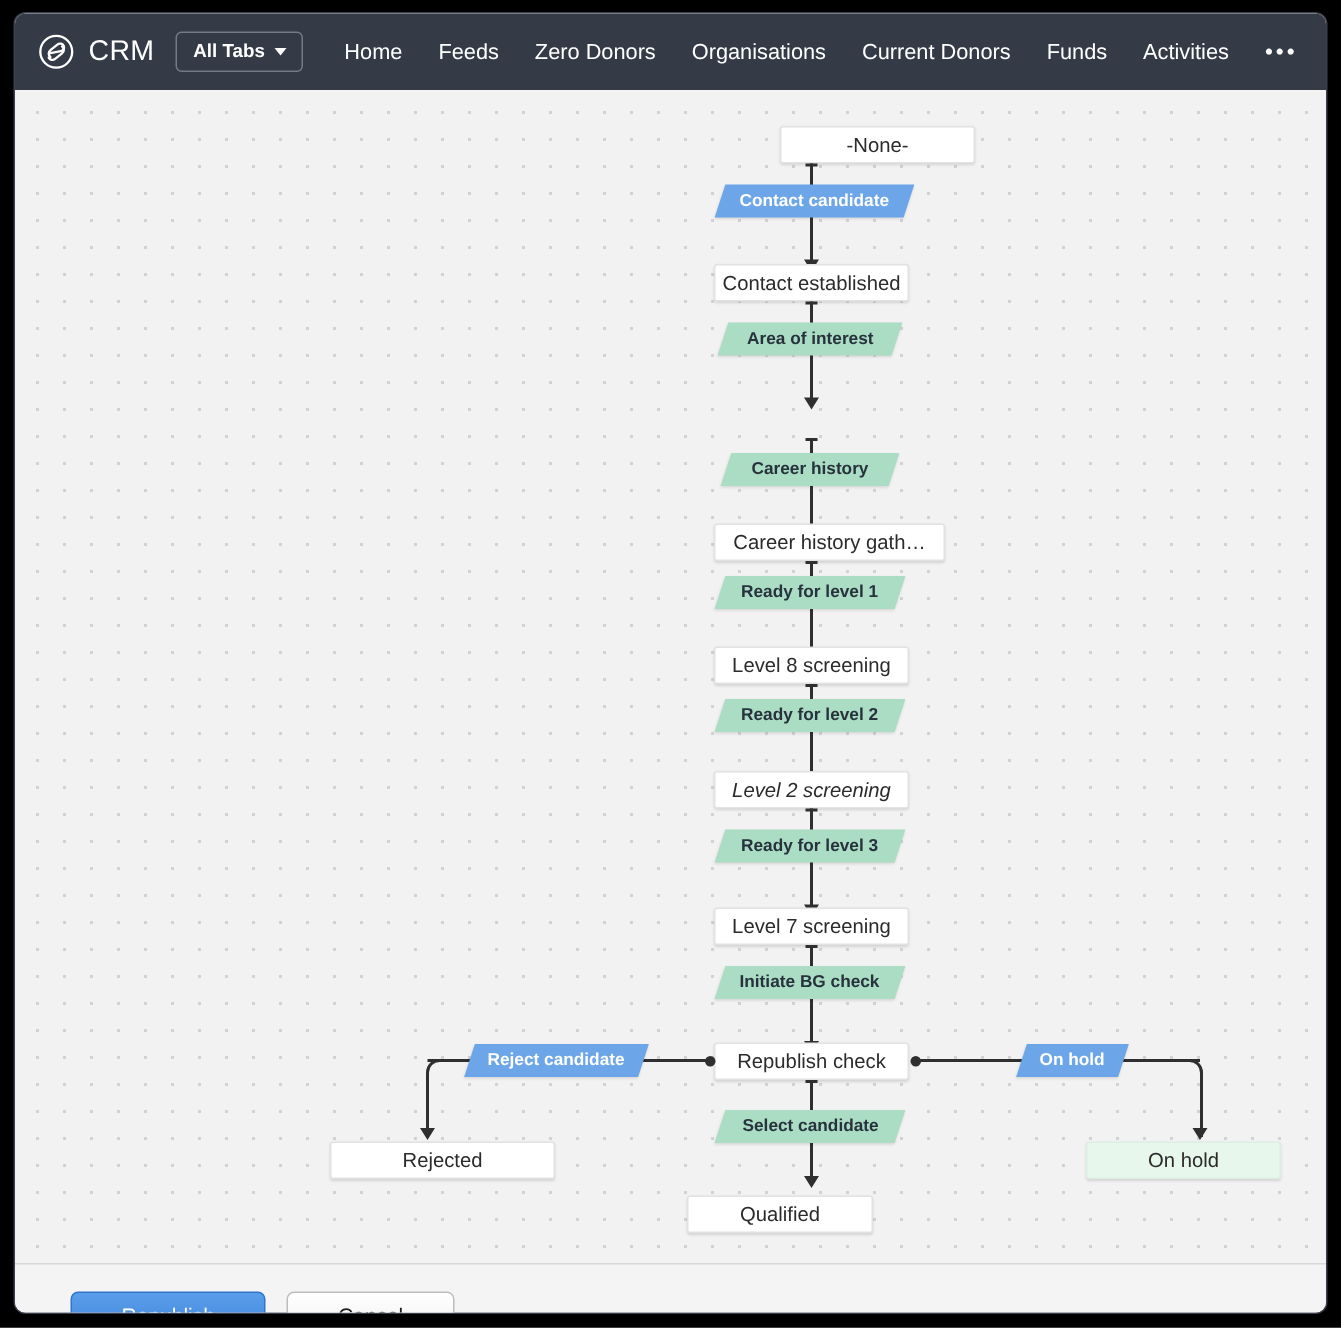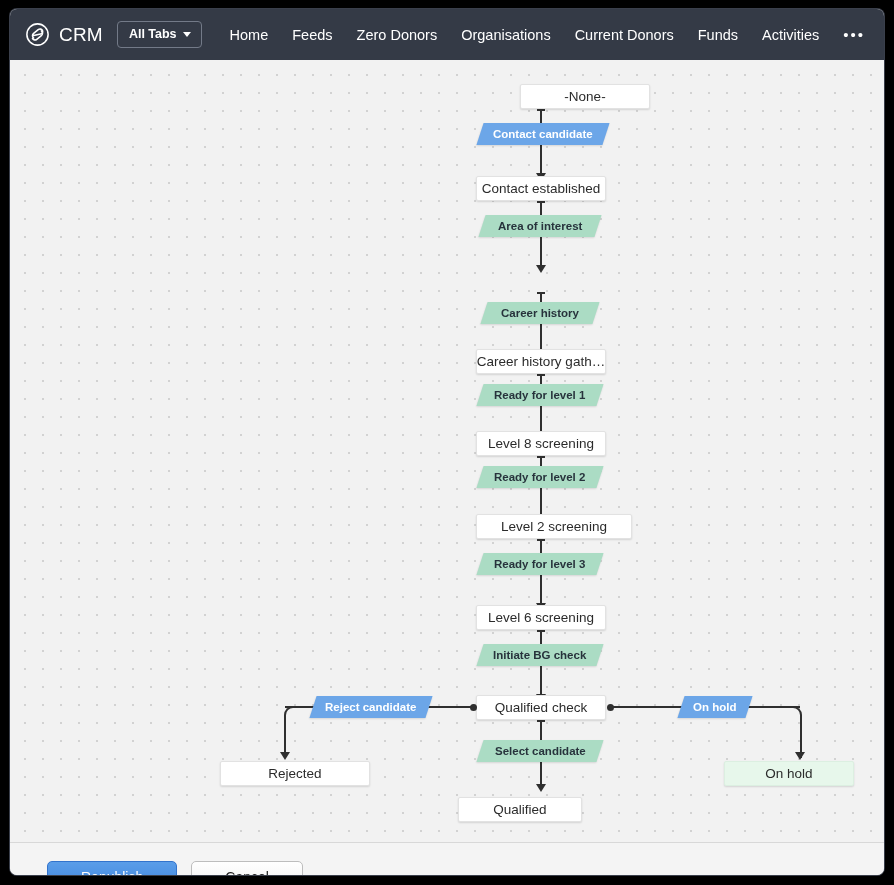--- a/index.html
+++ b/index.html
@@ -280,57 +280,57 @@
     </div>
 
 
     <div class="startcap" style="left:527px; top:232px;"></div>
     <div class="vline" style="left:530px; top:232px; height:68px;"></div>
     <div class="arrowhead" style="left:526px; top:296px;"></div>
     <div class="trans green" style="left:474px; top:242px; width:112px;">
       <span>Career history</span>
     </div>
 
-    <div class="node" style="left:466px; top:289px; width:130px; height:25px;">Career history gath…</div>
+    <div class="node" style="left:466px; top:289px; width:154px; height:25px;">Career history gath…</div>
 
     <div class="startcap" style="left:527px; top:314px;"></div>
     <div class="vline" style="left:530px; top:314px; height:68px;"></div>
     <div class="arrowhead" style="left:526px; top:378px;"></div>
     <div class="trans green" style="left:470px; top:324px; width:120px;">
       <span>Ready for level 1</span>
     </div>
 
     <div class="node" style="left:466px; top:371px; width:130px; height:25px;">Level 8 screening</div>
 
     <div class="startcap" style="left:527px; top:396px;"></div>
     <div class="vline" style="left:530px; top:396px; height:68px;"></div>
     <div class="arrowhead" style="left:526px; top:460px;"></div>
     <div class="trans green" style="left:470px; top:406px; width:120px;">
       <span>Ready for level 2</span>
     </div>
 
-    <div class="node" style="left:466px; top:454px; width:156px; height:25px;">Level 2 screening</div>
+    <div class="node" style="left:466px; top:454px; width:130px; height:25px;font-style:italic;">Level 2 screening</div>
 
     <div class="startcap" style="left:527px; top:479px;"></div>
     <div class="vline" style="left:530px; top:479px; height:68px;"></div>
     <div class="arrowhead" style="left:526px; top:543px;"></div>
     <div class="trans green" style="left:470px; top:493px; width:120px;">
       <span>Ready for level 3</span>
     </div>
 
-    <div class="node" style="left:466px; top:545px; width:130px; height:25px;">Level 6 screening</div>
+    <div class="node" style="left:466px; top:545px; width:130px; height:25px;">Level 7 screening</div>
 
     <div class="startcap" style="left:527px; top:570px;"></div>
     <div class="vline" style="left:530px; top:570px; height:68px;"></div>
     <div class="arrowhead" style="left:526px; top:634px;"></div>
     <div class="trans green" style="left:470px; top:584px; width:120px;">
       <span>Initiate BG check</span>
     </div>
 
-    <div class="node" style="left:466px; top:635px; width:130px; height:25px;">Qualified check</div>
+    <div class="node" style="left:466px; top:635px; width:130px; height:25px;">Republish check</div>
 
     <div class="startcap" style="left:527px; top:660px;"></div>
     <div class="vline" style="left:530px; top:660px; height:68px;"></div>
     <div class="arrowhead" style="left:526px; top:724px;"></div>
     <div class="trans green" style="left:470px; top:680px; width:120px;">
       <span>Select candidate</span>
     </div>
 
     <div class="node" style="left:448px; top:737px; width:124px; height:25px;">Qualified</div>
 

